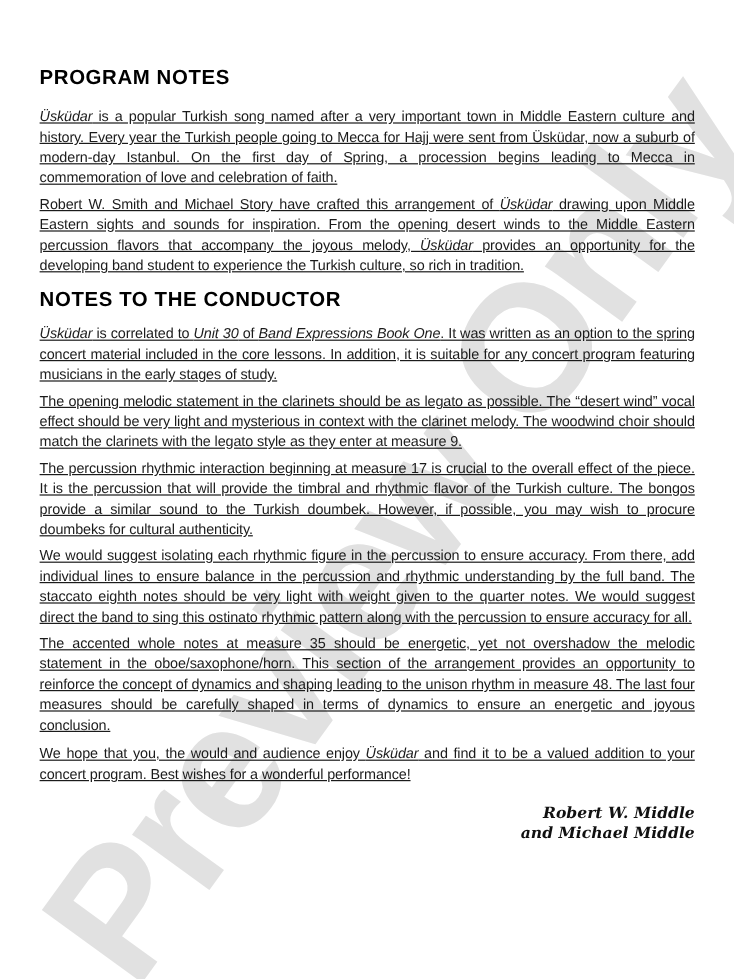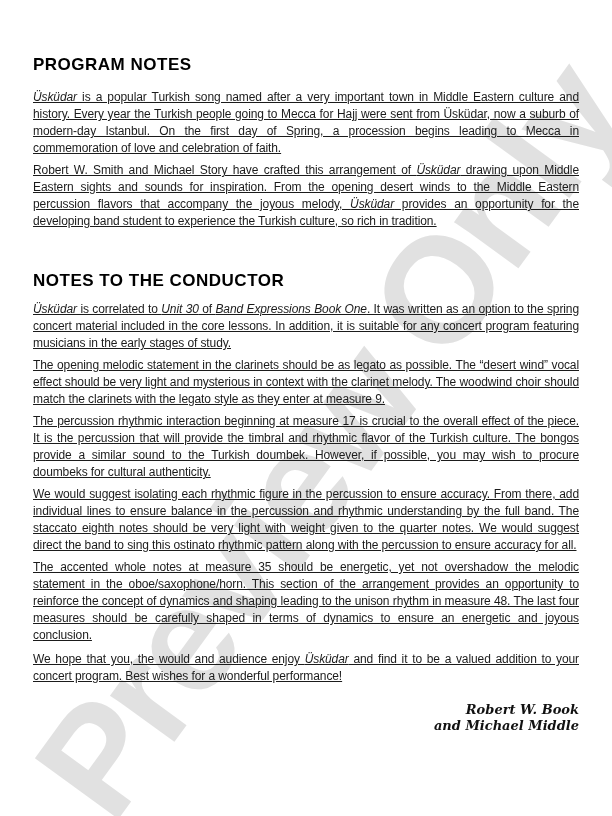--- a/index.html
+++ b/index.html
@@ -36,21 +36,21 @@
   .section-title {
     font-size: 17px;
     line-height: 17px;
     font-weight: bold;
     text-align: left;
     letter-spacing: 0.5px;
     color: #000000;
     margin: 0 0 16px 0;
   }
   .section-title.second {
-    margin-top: 42px;
+    margin-top: 11px;
     margin-bottom: 12px;
   }
   .paragraphs p.para {
     font-size: 12px;
     line-height: 17px;
     margin: 0 0 5px 0;
     text-align: justify;
     letter-spacing: -0.1px;
     text-decoration: underline;
   }
@@ -90,18 +90,18 @@
           <p class="para"><span class="it">Üsküdar</span><span class=""> is correlated to </span><span class="it">Unit 30</span><span class=""> of </span><span class="it">Band Expressions Book One</span><span class="">.  It was written as an option to the spring concert material included in the core lessons.   In addition, it is suitable for any concert program featuring musicians in the early stages of study.</span></p>
           <p class="para"><span class="">The opening melodic statement in the clarinets should be as legato as possible. The “desert wind” vocal effect should be very light and mysterious in context with the clarinet melody.   The woodwind choir should match the clarinets with the legato style as they enter at measure 9.</span></p>
           <p class="para"><span class="">The percussion rhythmic interaction beginning at measure 17 is crucial to the overall effect of the piece.   It is the percussion that will provide the timbral and rhythmic flavor of the Turkish culture. The bongos provide a similar sound to the Turkish doumbek. However, if possible, you may wish to procure doumbeks for cultural authenticity.</span></p>
           <p class="para"><span class="">We would suggest isolating each rhythmic figure in the percussion to ensure accuracy.   From there, add individual lines to ensure balance in the percussion and rhythmic understanding by the full band. The staccato eighth notes should be very light with weight given to the quarter notes. We would suggest direct the band to sing this ostinato rhythmic pattern along with the percussion to ensure accuracy for all.</span></p>
           <p class="para"><span class="">The accented whole notes at measure 35 should be energetic, yet not overshadow the melodic statement in the oboe/saxophone/horn.  This section of the arrangement provides an opportunity to reinforce the concept of dynamics and shaping leading to the unison rhythm in measure 48.  The last four measures should be carefully shaped in terms of dynamics to ensure an energetic and joyous conclusion.</span></p>
           <p class="para gap-top"><span class="">We hope that you, the would and audience enjoy </span><span class="it">Üsküdar</span><span class=""> and find it to be a valued addition to your concert program.  Best wishes for a wonderful performance!</span></p>
         </div>
     </div>
 
     <div class="signature">
-      <div>Robert W. Book</div>
+      <div>Robert W. Middle</div>
       <div>and Michael Middle</div>
     </div>
 
   </div>
 </div>
 
 </body></html>

